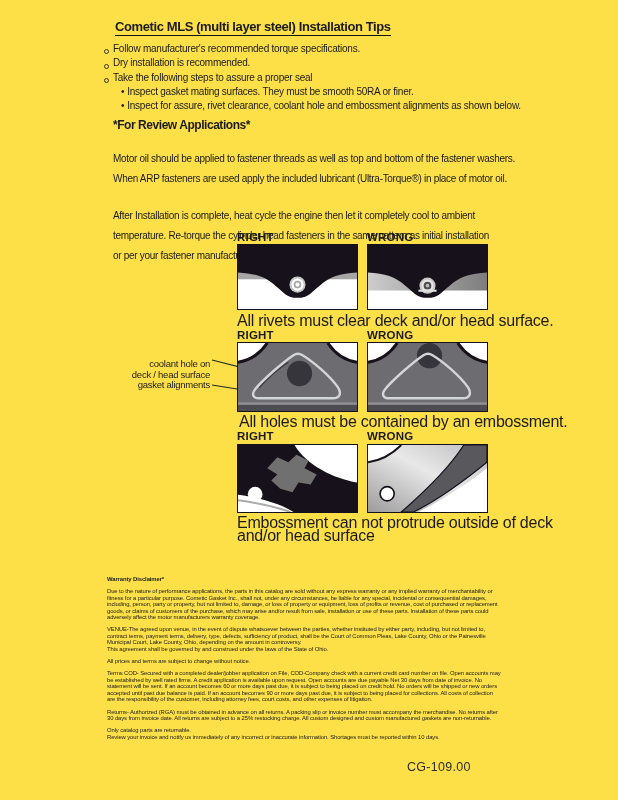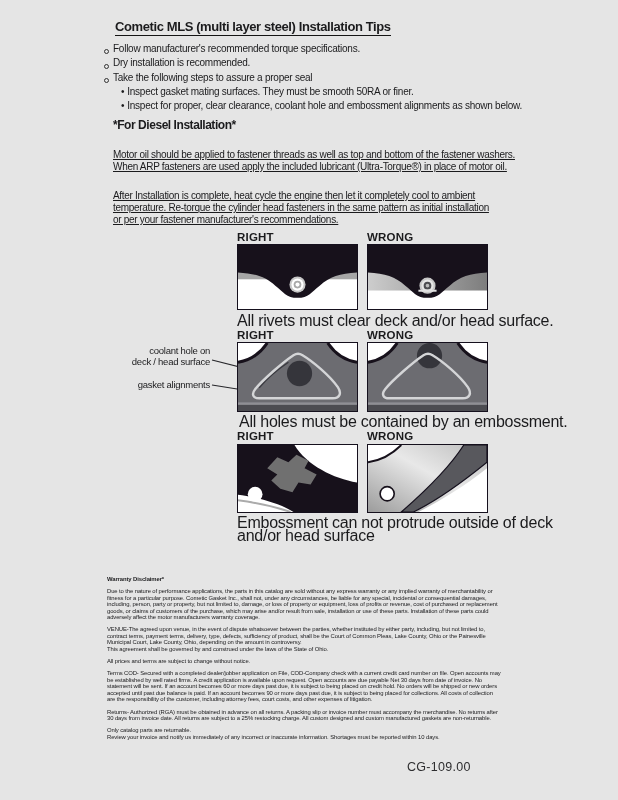--- a/index.html
+++ b/index.html
@@ -1,31 +1,31 @@
 <!DOCTYPE html>
 <html><head>
 <meta charset="utf-8">
 <style>
   html,body{margin:0;padding:0;background:#ffffff;}
-  .page{position:relative;width:618px;height:800px;background:#e5e5e5;overflow:hidden;
+  .page{position:relative;width:618px;height:800px;background:#fde047;overflow:hidden;
         font-family:"Liberation Sans","DejaVu Sans",sans-serif;color:#1b1b1d;}
 
   .title{position:absolute;left:115px;top:19px;font-size:13px;font-weight:bold;
          letter-spacing:-0.4px;border-bottom:1.6px solid #141414;padding-bottom:1px;white-space:nowrap;}
 
   .tips{position:absolute;left:104px;top:42px;font-size:10px;letter-spacing:-0.25px;}
   .tip{display:flex;align-items:center;line-height:14.4px;white-space:nowrap;}
   .odot{flex:none;width:3px;height:3px;border:1px solid #333;border-radius:50%;margin:5px 4px 0 0;}
   .sub{display:flex;align-items:flex-end;line-height:13.5px;margin-left:17px;white-space:nowrap;}
   .sdot{flex:none;margin-right:3px;}
   .sdot::before{content:"\2022";}
 
   .diesel{position:absolute;left:113px;top:118px;font-size:10px;letter-spacing:-0.3px;}
   .diesel-h{font-size:12px;font-weight:bold;letter-spacing:-0.45px;margin:0 0 6px 0;white-space:nowrap;}
-  .para{margin:17px 0 8px 0;line-height:12px;white-space:nowrap;text-decoration:underline;}
+  .para{margin:17px 0 8px 0;line-height:20px;white-space:nowrap;}
 
   .dlabels{position:absolute;left:237px;display:flex;gap:9px;}
   .dlabels span{width:121px;text-align:left;font-weight:bold;font-size:11.5px;letter-spacing:0.2px;}
   .dboxes{position:absolute;left:237px;display:flex;gap:9px;}
   .dbox{width:121px;background:#fff;border:1.6px solid #15101d;box-sizing:border-box;}
   .h66{height:66px}.h70{height:70px}.h69{height:69px}
   .dbox svg{display:block;width:100%;height:100%;}
   .dcap{position:absolute;font-size:16px;letter-spacing:-0.25px;white-space:nowrap;line-height:12.5px;}
   .anno{position:absolute;left:95px;width:115px;text-align:right;font-size:9.5px;
         letter-spacing:-0.25px;line-height:11px;white-space:nowrap;}
@@ -57,26 +57,26 @@
     <div class="tip">
       <span class="odot"></span>
       <span>Take the following steps to assure a proper seal</span>
     </div>
     <div class="sub">
       <span class="sdot"></span>
       <span>Inspect gasket mating surfaces.  They must be smooth 50RA or finer.</span>
     </div>
     <div class="sub">
       <span class="sdot"></span>
-      <span>Inspect for proper, clear clearance, coolant hole and embossment alignments as shown below.</span>
+      <span>Inspect for assure, rivet clearance, coolant hole and embossment alignments as shown below.</span>
     </div>
   </div>
 
   <div class="diesel">
-    <div class="diesel-h">*For Diesel Installation*</div>
+    <div class="diesel-h">*For Review Applications*</div>
     <p class="para">Motor oil should be applied to fastener threads as well as top and bottom of the fastener washers.<br>When ARP fasteners are used apply the included lubricant (Ultra-Torque®) in place of motor oil.</p>
     <p class="para">After Installation is complete, heat cycle the engine then let it completely cool to ambient<br>temperature. Re-torque the cylinder head fasteners in the same pattern as initial installation<br>or per your fastener manufacturer's recommendations.</p>
   </div>
 
   <div class="dlabels" style="top:231px">
     <span>RIGHT</span>
     <span>WRONG</span>
   </div>
   <div class="dboxes" style="top:244px">
     <div class="dbox h66">
@@ -108,21 +108,21 @@
         <rect x="50" y="44" width="18" height="2" fill="#e2e2e2"></rect>
       </svg>
     </div>
   </div>
   <div class="dcap" style="left:237px;top:315px">All rivets must clear deck and/or head surface.</div>
 
   <div class="dlabels" style="top:329px">
     <span>RIGHT</span>
     <span>WRONG</span>
   </div>
-  <div class="anno" style="top:345px">coolant hole on<br>deck / head surface</div>
+  <div class="anno" style="top:358px">coolant hole on<br>deck / head surface</div>
   <div class="anno" style="top:379px">gasket alignments</div>
   <svg class="leader" width="100" height="45" viewBox="0 0 100 45">
     <line x1="7" y1="8" x2="90" y2="29" stroke="#26262a" stroke-width="1.1"></line>
     <line x1="7" y1="33" x2="57" y2="41" stroke="#26262a" stroke-width="1.1"></line>
   </svg>
   <div class="dboxes" style="top:342px">
     <div class="dbox h70">
       <svg viewBox="0 0 118 67" preserveAspectRatio="none">
         <path d="M0,67 V19 C13,17 23,9 29,0 H89 C95,9 105,17 118,19 V67 Z" fill="#6c6c71"></path>
         <path d="M0,19 C13,17 23,9 29,0" fill="none" stroke="#17111b" stroke-width="3"></path>

